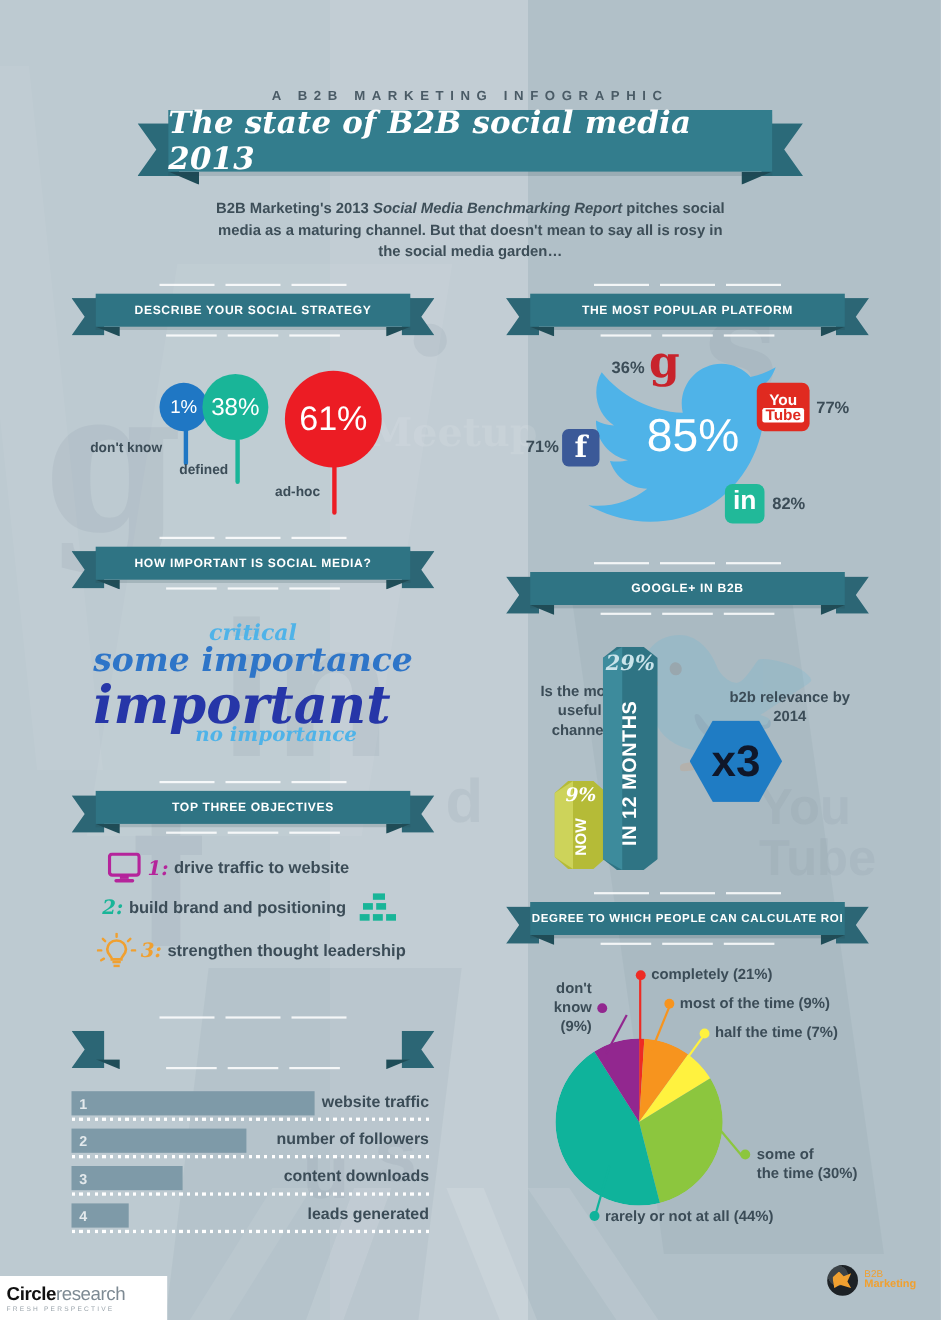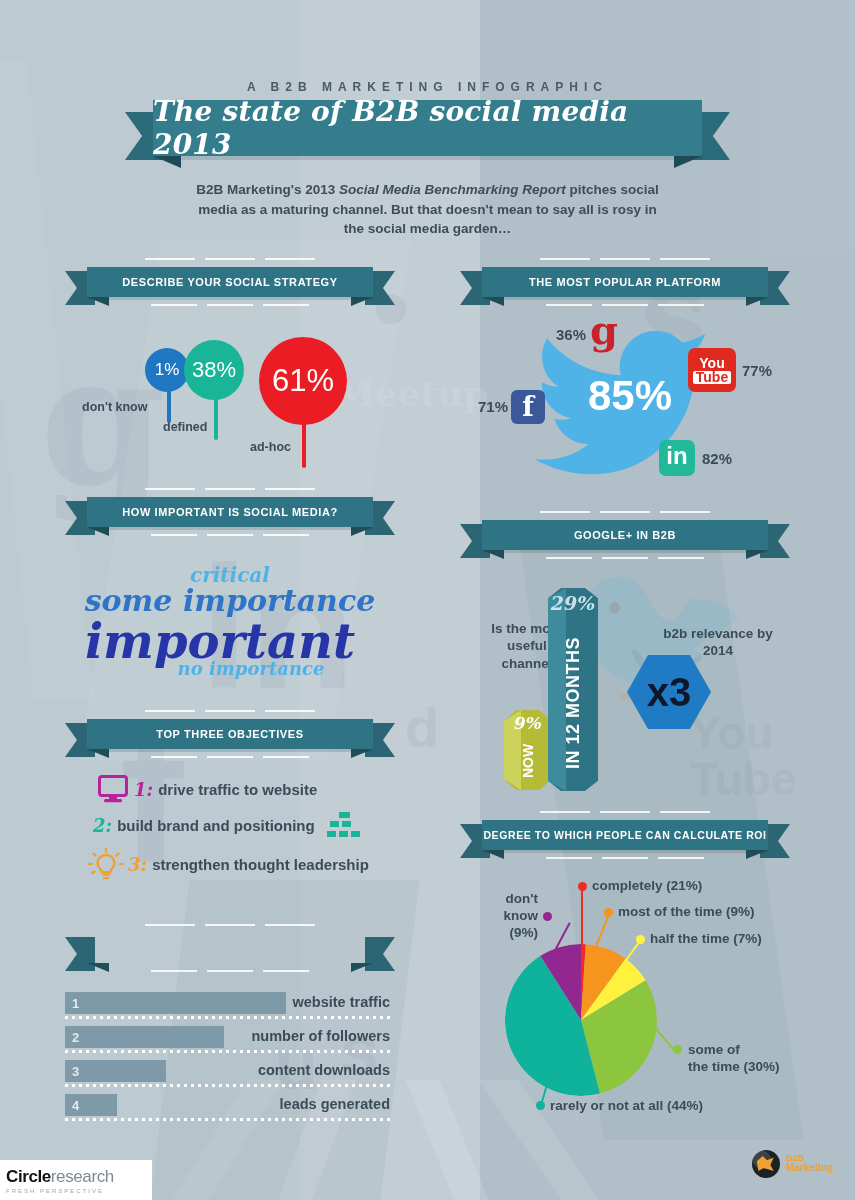--- a/index.html
+++ b/index.html
@@ -111,21 +111,21 @@
   #circle .c1{font-size:17px;font-weight:700;color:#111;letter-spacing:-.4px;}
   #circle .c1 em{font-style:normal;color:#7d8a93;font-weight:400;}
   #circle .c2{font-size:6px;letter-spacing:2px;color:#9aa4ab;margin-top:1px;}
   #b2b{position:absolute;right:22px;bottom:22px;display:flex;align-items:center;gap:6px;}
   #b2bglobe{width:28px;height:28px;border-radius:50%;
     background:radial-gradient(circle at 35% 35%,#3c4348 0 35%,#1d2226 36% 100%);
     position:relative;overflow:hidden;}
   #b2bglobe::after{content:"";position:absolute;left:5px;top:6px;width:17px;height:15px;
     background:#f0a030;clip-path:polygon(0 35%,35% 0,60% 28%,100% 10%,80% 60%,100% 100%,40% 80%,10% 100%);}
   #b2btxt{line-height:1.05;}
-  #b2btxt .t1{font-size:9px;font-weight:700;color:#f0a030;}
+  #b2btxt .t1{font-size:9px;font-weight:400;color:#f0a030;}
   #b2btxt .t2{font-size:10px;font-weight:700;color:#f0a030;}
 </style>
 </head>
 <body>
 
 <div id="bg">
   <div class="ray" style="left:0;top:0;width:300px;height:1200px;background:rgba(255,255,255,.07);"></div>
   <div class="ray" style="left:300px;top:0;width:180px;height:1200px;background:rgba(255,255,255,.13);"></div>
   <div class="raydark" style="left:480px;top:0;width:375px;height:1200px;"></div>
   <div class="ray" style="left:120px;top:240px;width:250px;height:520px;transform:skewX(-9deg);background:rgba(255,255,255,.06);"></div>
@@ -220,21 +220,21 @@
 </div>
 <div class="dashes" style="left:460px;width:330px;top:304px;">
   <i style="width:46px"></i>
     <i style="width:46px"></i>
     <i style="width:46px"></i>
 </div>
 
 <svg style="position:absolute;left:535px;top:330px;width:175px;height:145px;" viewBox="0 0 256 210">
   <path fill="#4fb3e8" d="M256 25.45c-9.42 4.18-19.54 7-30.16 8.27 10.84-6.5 19.17-16.79 23.09-29.05-10.15 6.02-21.39 10.39-33.35 12.74C206 7.2 192.35 0 177.07 0c-29.34 0-53.12 23.78-53.12 53.11 0 4.16.47 8.21 1.37 12.1C81.1 62.97 43 42.4 17.53 11.13c-4.58 7.86-7.2 17-7.2 26.75 0 18.44 9.38 34.71 23.64 44.24-8.71-.28-16.9-2.67-24.06-6.64v.67c0 25.74 18.31 47.21 42.61 52.09-4.46 1.21-9.16 1.86-14 1.86-3.42 0-6.75-.33-10-.95 6.76 21.1 26.37 36.46 49.61 36.89-18.18 14.25-41.08 22.74-65.96 22.74-4.29 0-8.52-.25-12.68-.74C23.92 201.37 51.85 210 81.82 210c98.2 0 151.9-81.34 151.9-151.9 0-2.32-.05-4.62-.15-6.91 10.43-7.53 19.48-16.93 26.63-27.64z"></path>
 </svg>
-<div style="position:absolute;left:575px;top:372px;width:110px;text-align:center;color:#fff;font-size:42px;font-weight:700;">85%</div>
+<div style="position:absolute;left:575px;top:372px;width:110px;text-align:center;color:#fff;font-size:42px;font-weight:400;">85%</div>
 
 <div class="pct" style="left:556px;top:326px;">36%</div>
 <div style="position:absolute;left:590px;top:310px;font-family:'DejaVu Serif',serif;font-size:40px;color:#c8232c;font-weight:700;line-height:40px;">g</div>
 
 <div class="pct" style="left:478px;top:398px;">71%</div>
 <div class="fb" style="left:511px;top:390px;width:34px;height:34px;">
   <span style="position:absolute;left:0;right:0;top:1px;text-align:center;color:#fff;font-size:27px;font-weight:700;font-family:'DejaVu Serif',serif;">f</span>
 </div>
 
 <div class="yt" style="left:688px;top:348px;width:48px;height:44px;">

